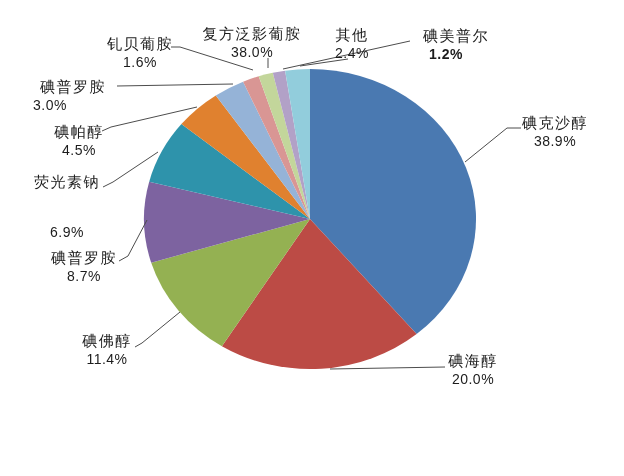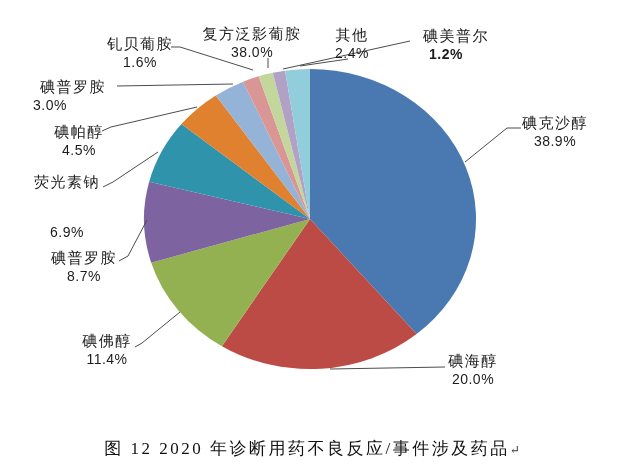--- a/index.html
+++ b/index.html
@@ -88,16 +88,13 @@
       <div class="lbl pct" style="left: 50px; top: 98px; text-align: center;">3.0%</div>
       <div class="lbl" style="left: 140px; top: 36px;">钆贝葡胺</div>
       <div class="lbl pct" style="left: 140px; top: 55px;">1.6%</div>
       <div class="lbl" style="left: 252px; top: 26px;">复方泛影葡胺</div>
       <div class="lbl pct" style="left: 252px; top: 45px;">38.0%</div>
       <div class="lbl" style="left: 456px; top: 28px;">碘美普尔</div>
       <div class="lbl pct" style="left: 446px; top: 47px; font-weight: bold;">1.2%</div>
       <div class="lbl" style="left: 352px; top: 27px;">其他</div>
       <div class="lbl pct" style="left: 352px; top: 46px;">2.4%</div>
     </div>
-  <div class="caption">
-    <span>图 12  2020 年诊断用药不良反应/事件涉及药品</span><span class="ret">↵</span>
-  </div>
 </div>
 
 </body></html>

